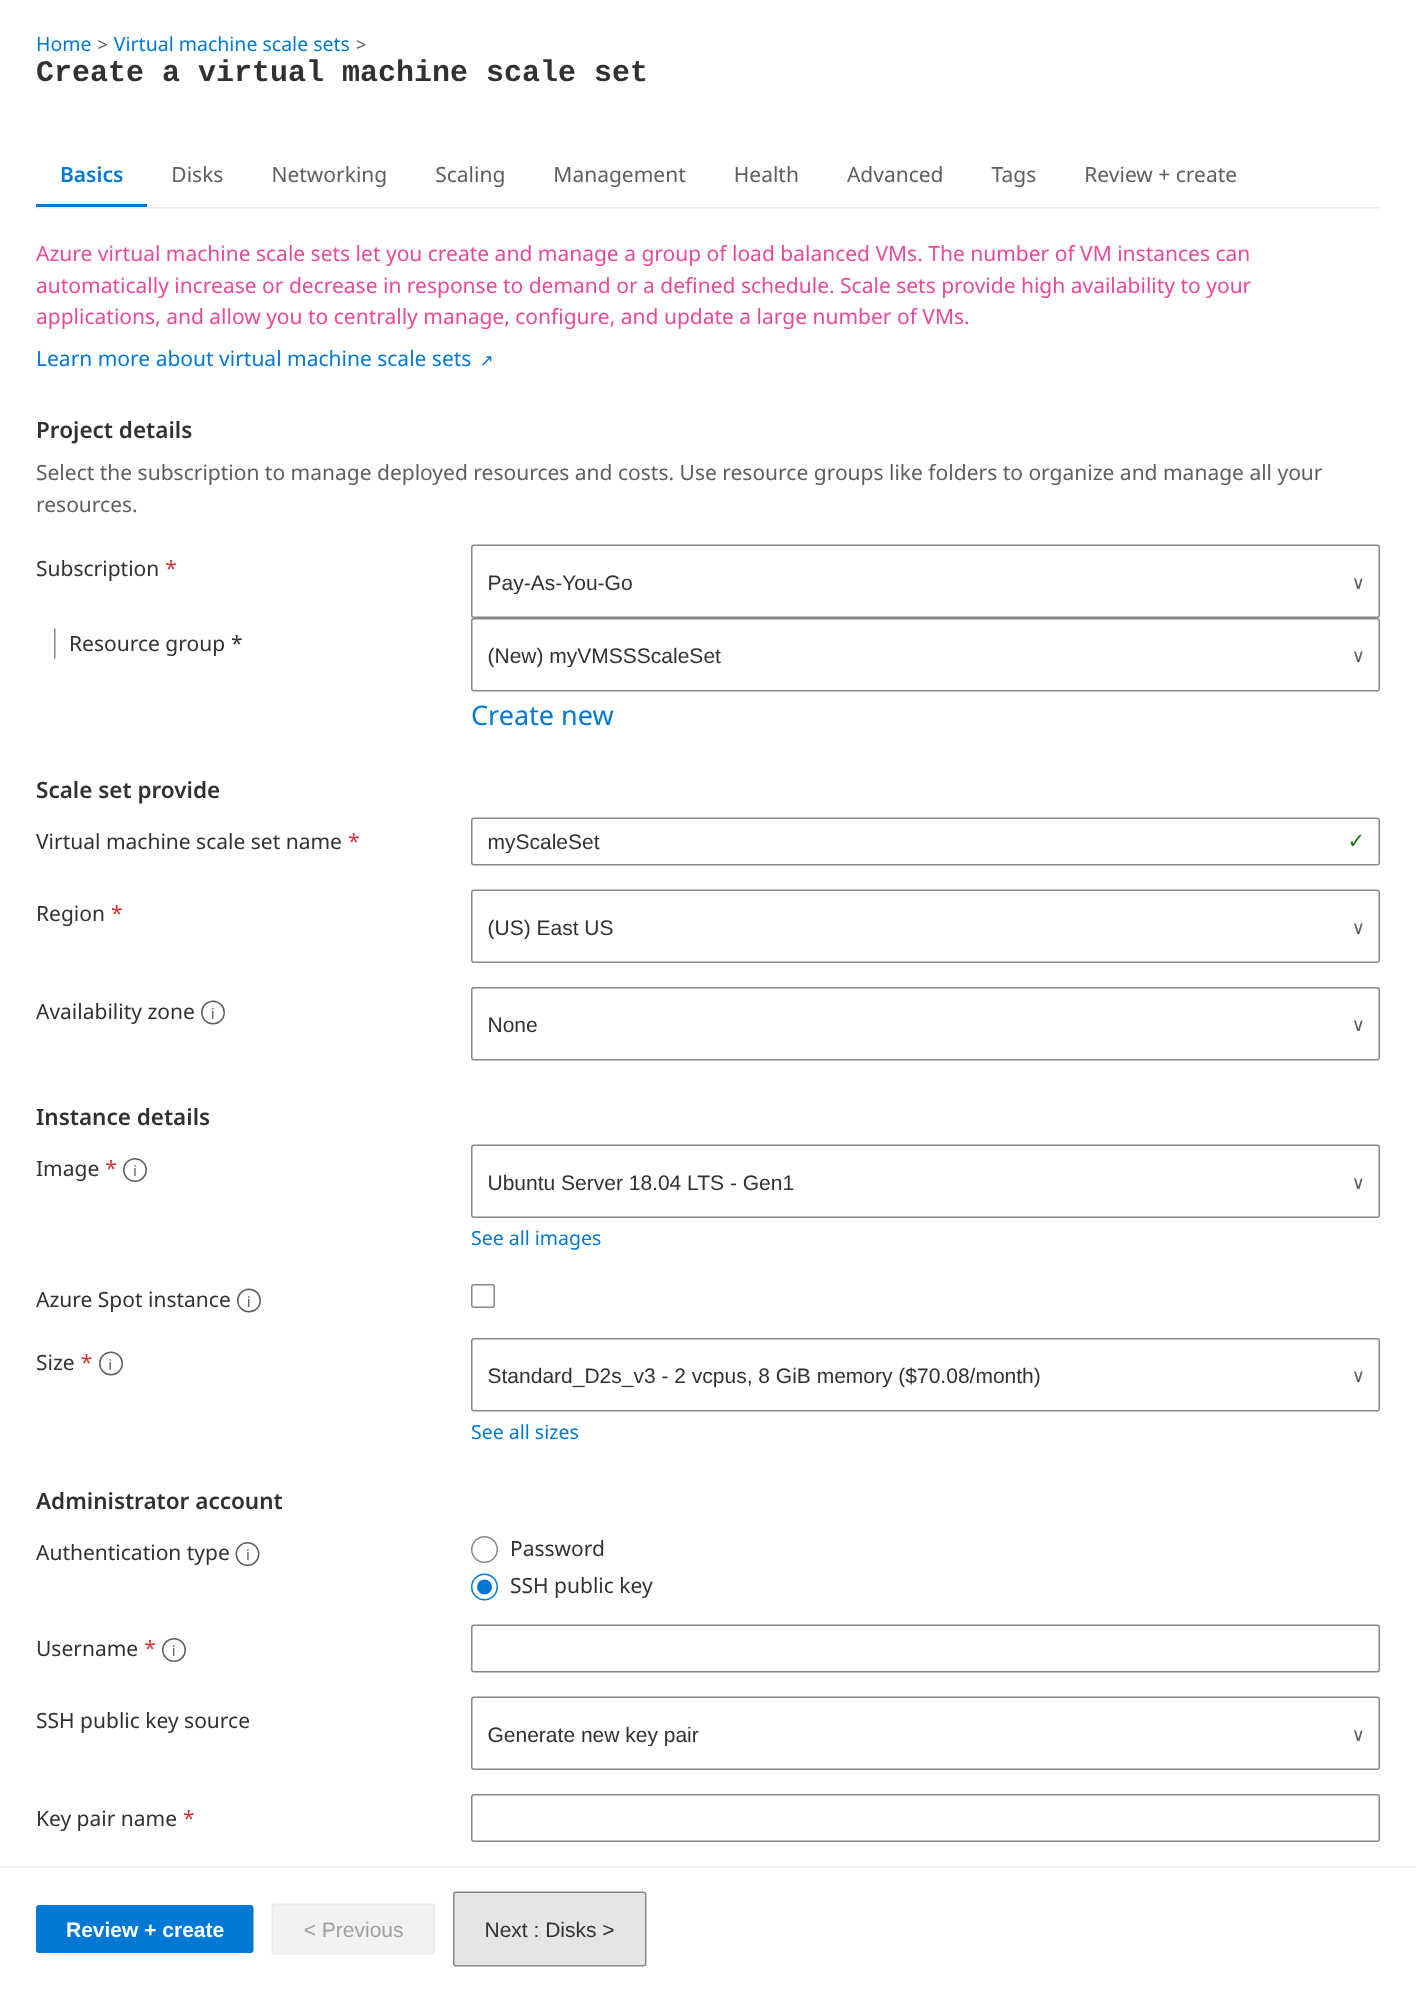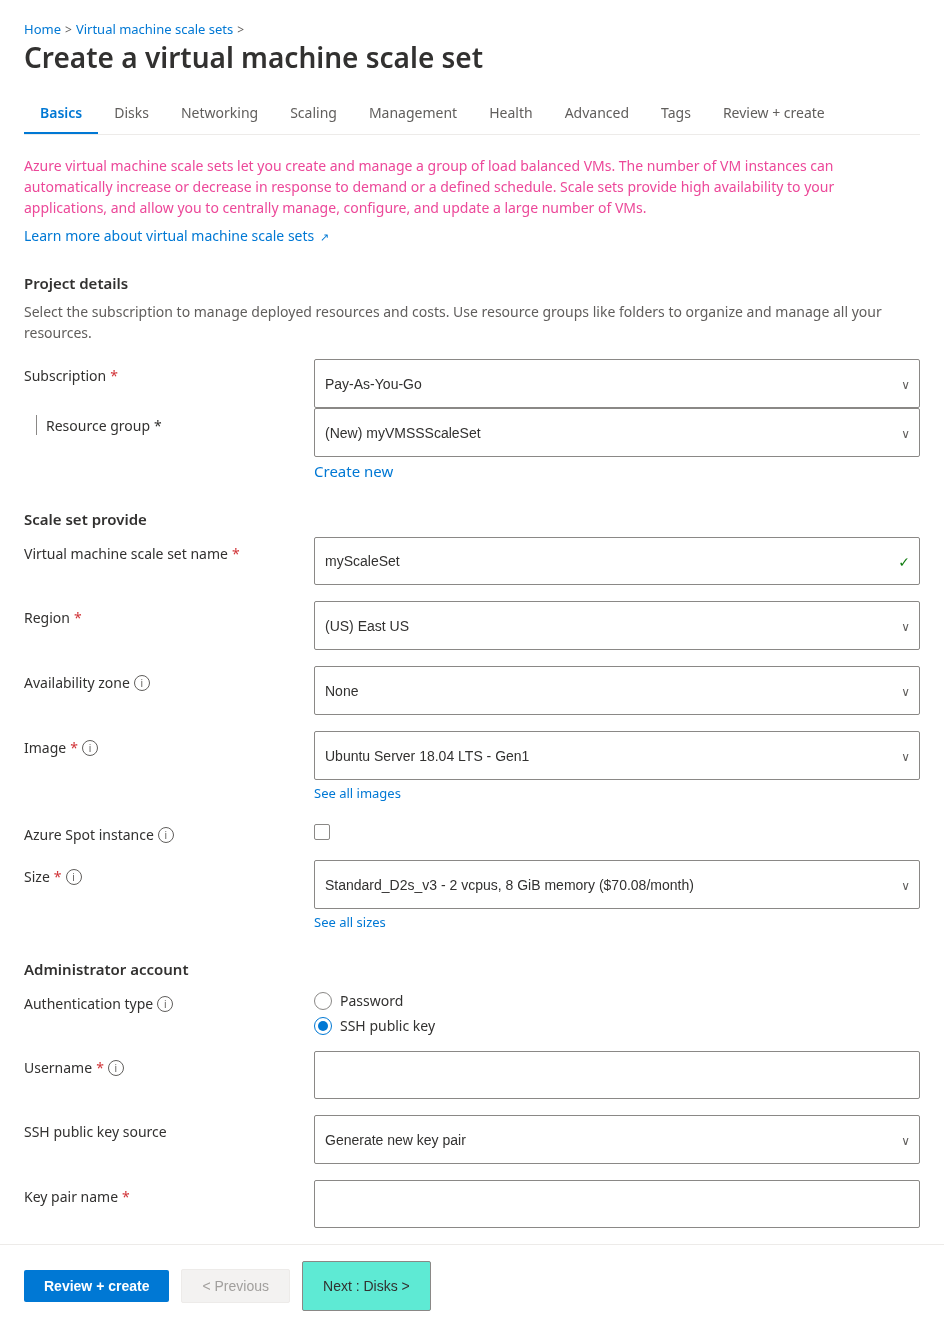--- a/index.html
+++ b/index.html
@@ -25,24 +25,25 @@
     }
     .breadcrumb span {
       color: #605e5c;
       font-size: 12px;
     }
     .breadcrumb a {
       color: #0078d4;
       text-decoration: none;
     }
     h1 {
-      font-size: 28px;
+      font-size: 20px;
       font-weight: 600;
       color: #323130;
-      margin-bottom: 17px;
+      margin-bottom: 36px;
+      font-family: Liberation Mono, monospace;
     }
     .tabs {
       display: flex;
       border-bottom: 1px solid #edebe9;
       margin-bottom: 20px;
       gap: 0;
     }
     .tab {
       padding: 10px 16px;
       font-size: 14px;
@@ -144,41 +145,41 @@
       font-size: 12px;
     }
     .input-field {
       width: 100%;
       padding: 6px 10px;
       border: 1px solid #8a8886;
       border-radius: 2px;
       font-size: 14px;
       color: #323130;
       background: #fff;
-      height: 48px;
+      height: 32px;
     }
     .input-valid {
       border-color: #8a8886;
       padding-right: 32px;
     }
     .input-wrapper {
       position: relative;
     }
     .check-icon {
       position: absolute;
       right: 10px;
       top: 50%;
       transform: translateY(-50%);
       color: #107c10;
       font-size: 14px;
     }
     .create-new-link {
       color: #0078d4;
       text-decoration: none;
-      font-size: 15px;
+      font-size: 18px;
       margin-top: 4px;
       display: block;
     }
     .resource-group-row {
       display: flex;
       align-items: flex-start;
       margin-bottom: 16px;
     }
     .resource-group-label {
       width: 290px;
@@ -268,21 +269,21 @@
       color: #fff;
       border: none;
       padding: 8px 20px;
       font-size: 14px;
       font-weight: 600;
       border-radius: 2px;
       cursor: pointer;
       white-space: nowrap;
     }
     .btn-secondary {
-      background: #5eead4;
+      background: #e5e5e5;
       color: #323130;
       border: 1px solid #8a8886;
       padding: 16px 20px;
       font-size: 14px;
       border-radius: 2px;
       cursor: pointer;
       white-space: nowrap;
     }
     .btn-disabled {
       background: #f3f2f1;
@@ -421,20 +422,21 @@
       </div>
       <div class="form-control">
         <div class="select-wrapper">
           <select class="select-field"><option>None</option></select>
           <span class="chevron-down">∨</span>
         </div>
       </div>
     </div>
 
     
+    <div class="section-title">Instance details</div>
 
     
     <div class="form-row">
       <div class="form-label">
         <span>Image</span>
         <span class="required">*</span>
         <span class="info-icon">i</span>
       </div>
       <div class="form-control">
         <div class="select-wrapper">

